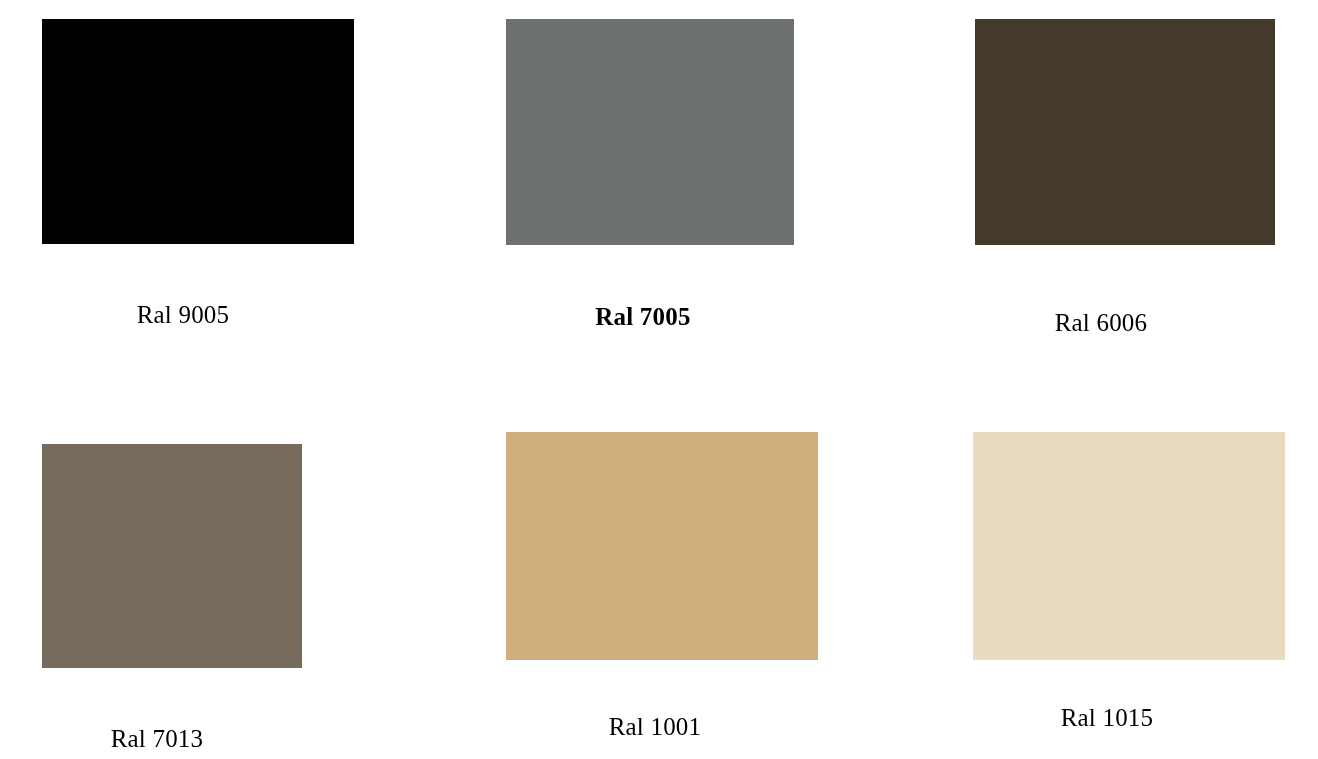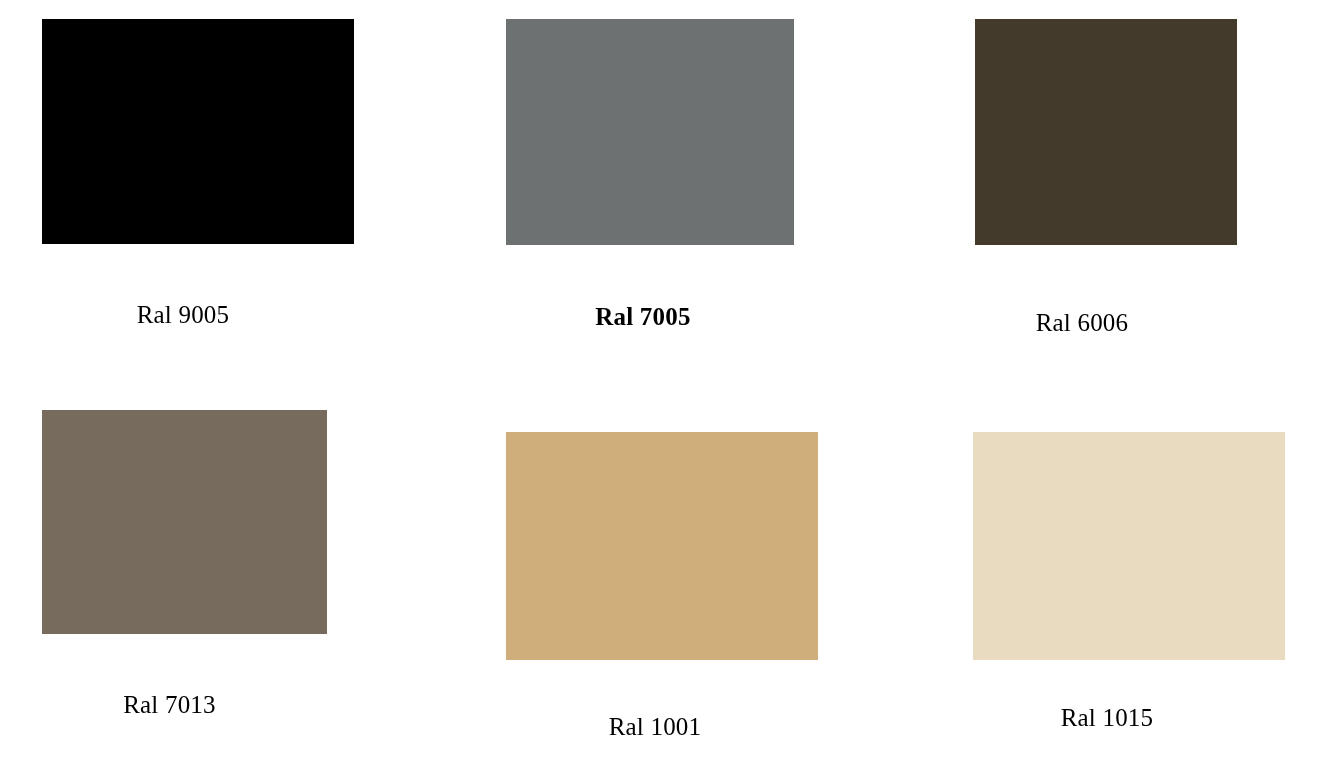--- a/index.html
+++ b/index.html
@@ -46,26 +46,26 @@
 
   
   #card-ral-9005 { left: 42px;  top: 19px;  width: 312px; }
   #card-ral-9005 .swatch-chip { height: 225px; }
   #card-ral-9005 .swatch-label { top: 281px; left: -15px; }
 
   #card-ral-7005 { left: 506px; top: 19px;  width: 288px; font-weight: bold; }
   #card-ral-7005 .swatch-chip { height: 226px; }
   #card-ral-7005 .swatch-label { top: 283px; left: -7px; }
 
-  #card-ral-6006 { left: 975px; top: 19px;  width: 262px; }
+  #card-ral-6006 { left: 975px; top: 19px;  width: 300px; }
   #card-ral-6006 .swatch-chip { height: 226px; }
   #card-ral-6006 .swatch-label { top: 289px; left: -24px; }
 
   
-  #card-ral-7013 { left: 42px;  top: 410px; width: 285px; }
+  #card-ral-7013 { left: 42px;  top: 444px; width: 260px; }
   #card-ral-7013 .swatch-chip { height: 224px; }
   #card-ral-7013 .swatch-label { top: 280px; left: -15px; }
 
   #card-ral-1001 { left: 506px; top: 432px; width: 312px; text-decoration: underline; }
   #card-ral-1001 .swatch-chip { height: 228px; }
   #card-ral-1001 .swatch-label { top: 280px; left: -7px; }
 
   #card-ral-1015 { left: 973px; top: 432px; width: 312px; }
   #card-ral-1015 .swatch-chip { height: 228px; }
   #card-ral-1015 .swatch-label { top: 271px; left: -22px; }

